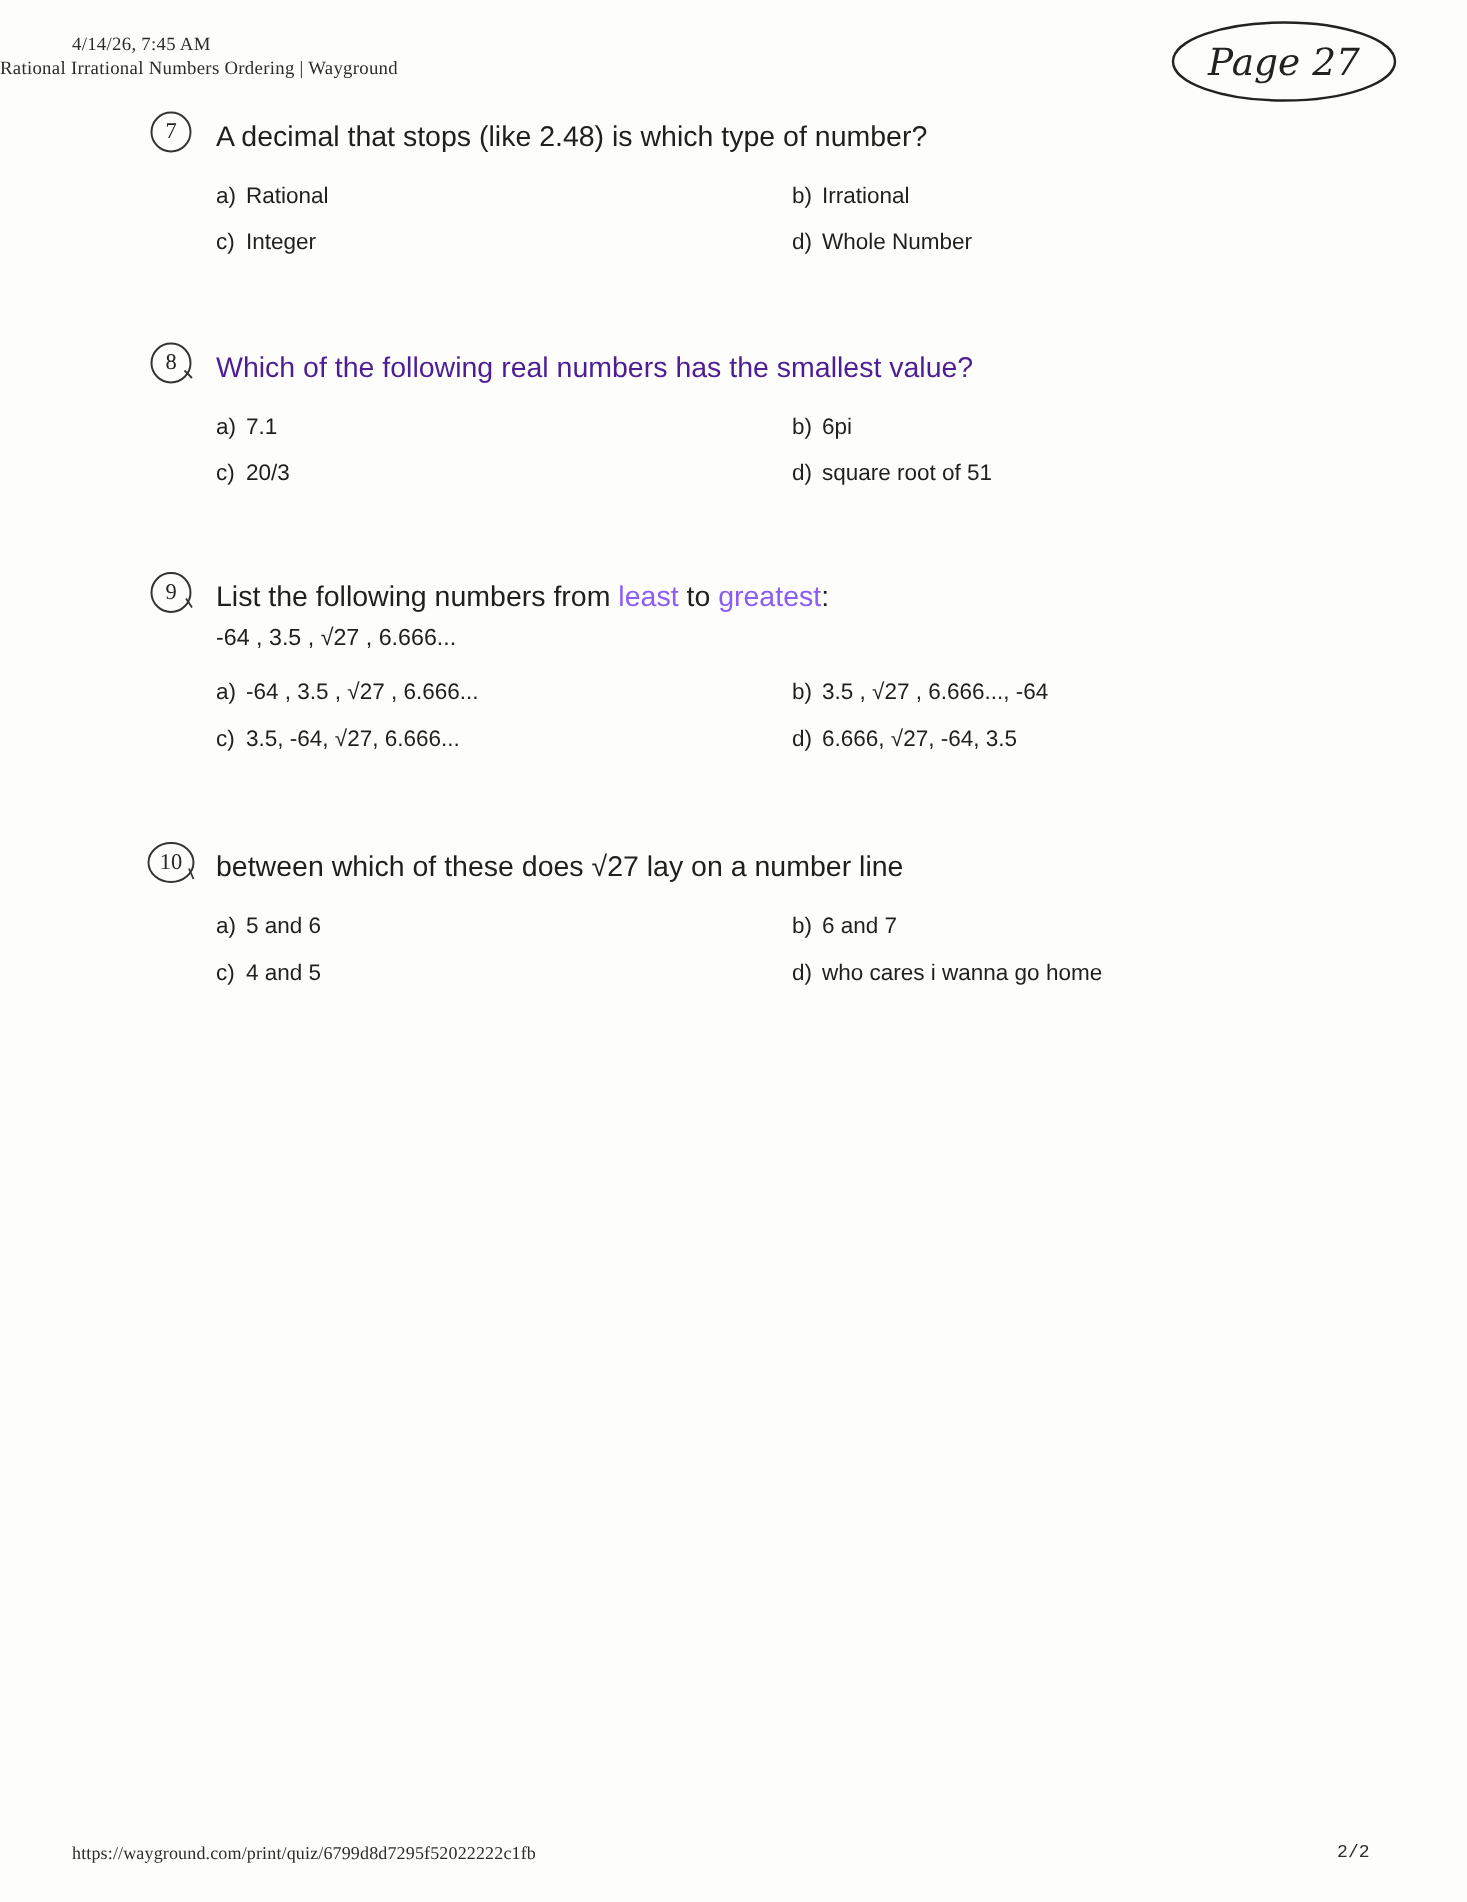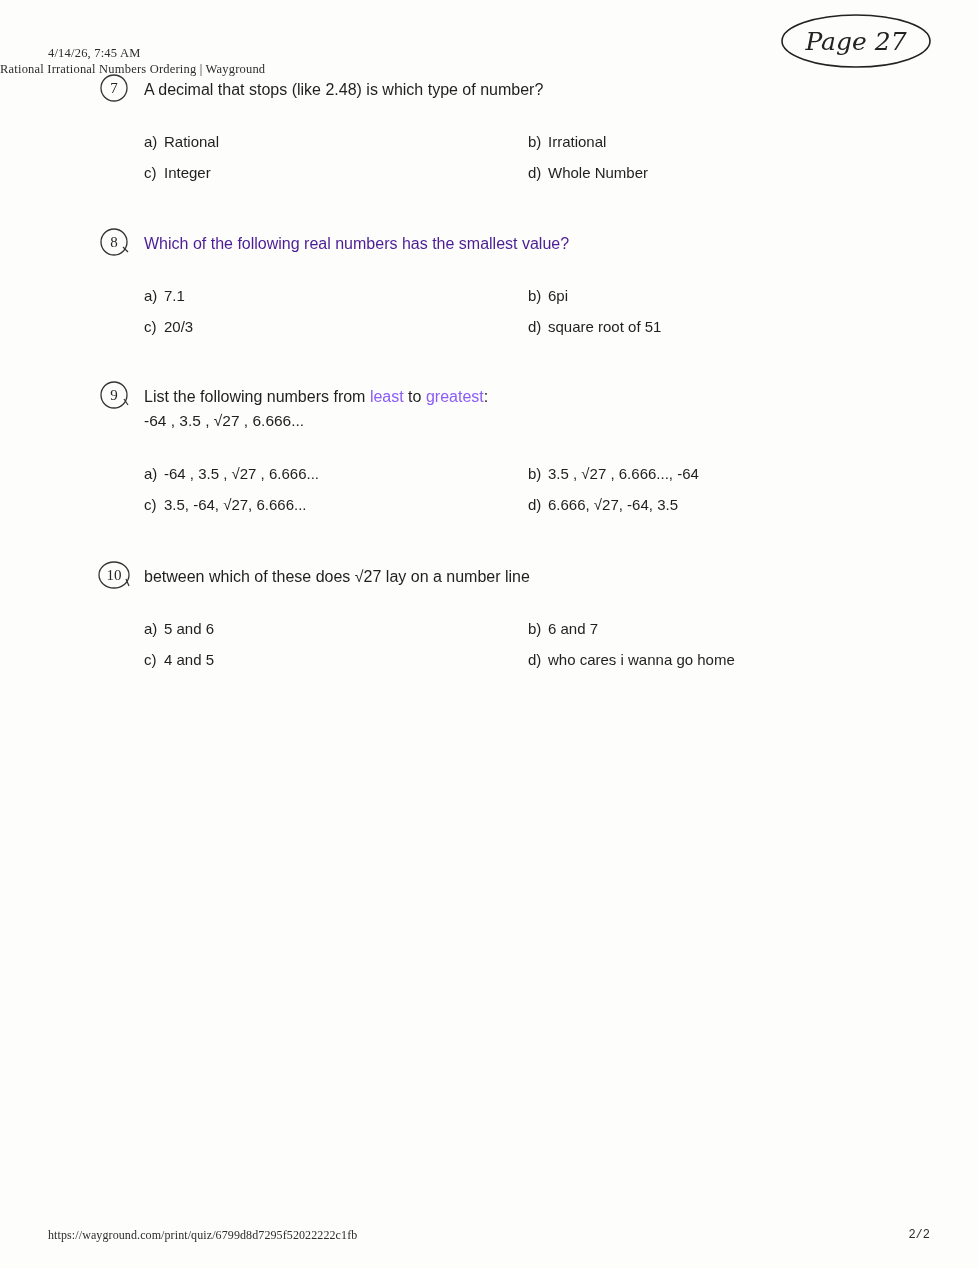--- a/index.html
+++ b/index.html
@@ -24,21 +24,20 @@
   
   .print-header {
     position: absolute;
     top: 22px;
     left: 0;
     right: 0;
     height: 18px;
     font-family: "Liberation Serif", serif;
     font-size: 12.5px;
     color: #2c2c2c;
-    margin-top: 24px;
   }
   .print-date {
     position: absolute;
     left: 48px;
     top: 0;
     letter-spacing: 0.2px;
   }
   .print-title {
     position: absolute;
     left: 0;
@@ -82,38 +81,38 @@
     height: 32px;
     display: flex;
     align-items: center;
     justify-content: center;
     font-family: "Liberation Serif", serif;
     font-size: 15px;
     color: #242424;
   }
   .q-text {
     margin-left: 48px;
-    font-size: 16px;
+    font-size: 19px;
     line-height: 1.45;
     color: #1f1f1f;
   }
   .q-text .faded {
     color: #8b5cf6;
   }
   .q-sub {
     margin-left: 48px;
     font-size: 15.5px;
     line-height: 1.45;
     margin-top: 2px;
     color: #1f1f1f;
   }
 
   .options {
     margin-left: 48px;
-    margin-top: 32px;
+    margin-top: 16px;
     display: grid;
     grid-template-columns: 384px 1fr;
     row-gap: 14px;
   }
   .opt {
     font-size: 15px;
     color: #1f1f1f;
     white-space: nowrap;
   }
   .opt .lbl {
@@ -121,21 +120,21 @@
     min-width: 20px;
   }
 
   
   .fade-light { color: #4c1d95; }
 
   
   .print-footer {
     position: absolute;
     left: 0;
-    right: 0;
+    right: 17px;
     bottom: 24px;
     height: 16px;
     font-family: "Liberation Serif", serif;
     font-size: 12px;
     color: #2c2c2c;
   }
   .footer-url {
     position: absolute;
     left: 48px;
     top: 0;

